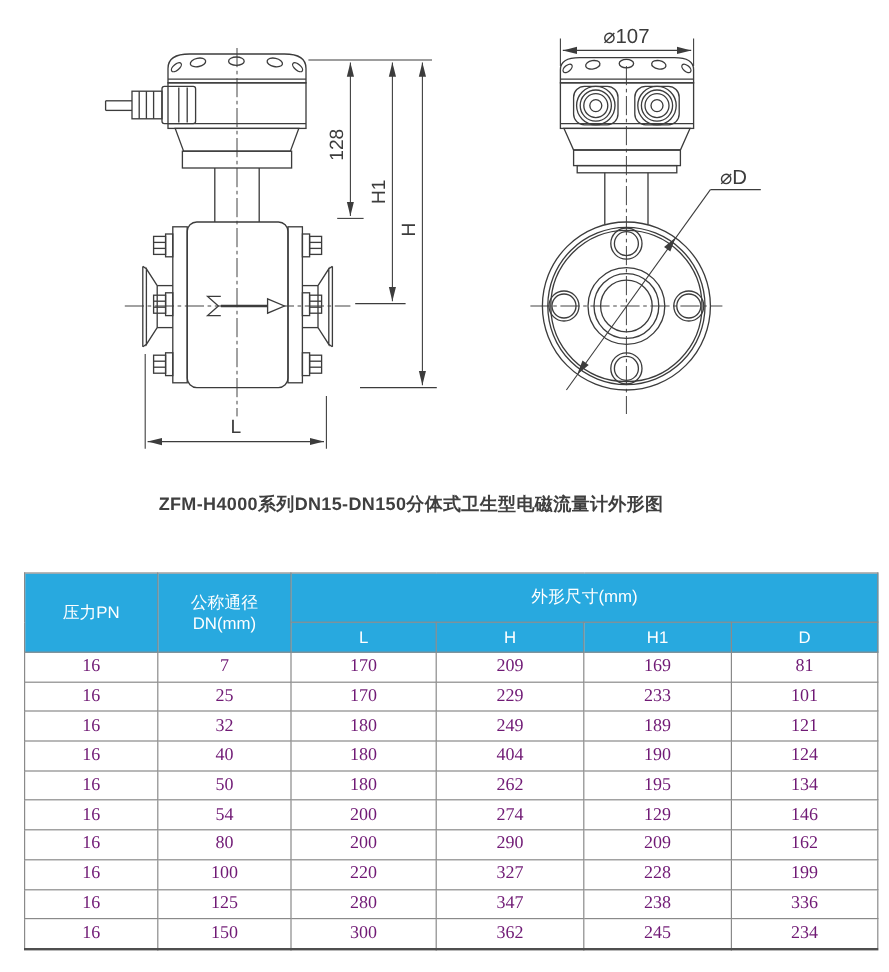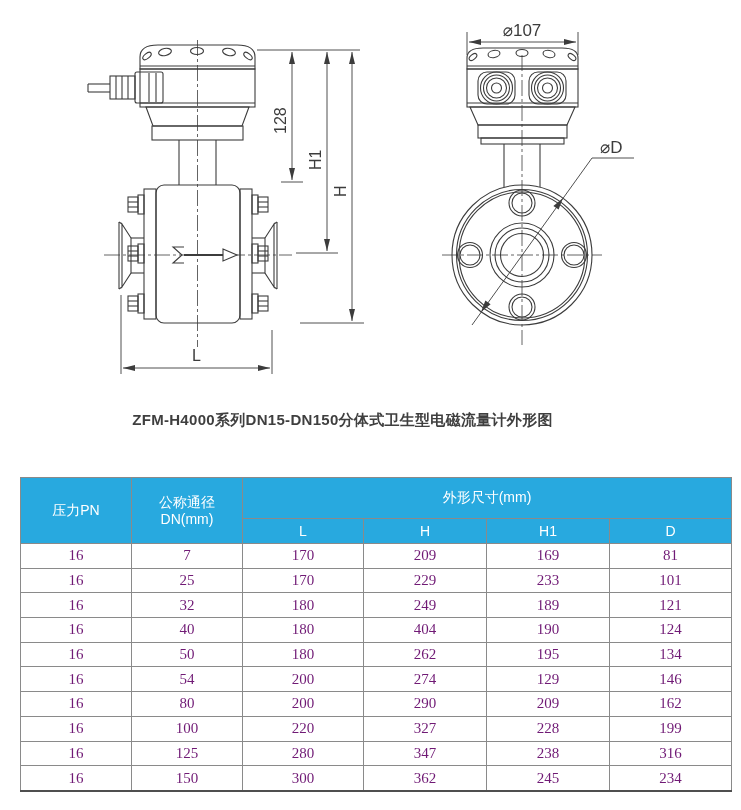--- a/index.html
+++ b/index.html
@@ -298,21 +298,21 @@
           <td>327</td>
           <td>228</td>
           <td>199</td>
         </tr>
         <tr>
           <td>16</td>
           <td>125</td>
           <td>280</td>
           <td>347</td>
           <td>238</td>
-          <td>316</td>
+          <td>336</td>
         </tr>
         <tr>
           <td>16</td>
           <td>150</td>
           <td>300</td>
           <td>362</td>
           <td>245</td>
           <td>234</td>
         </tr>
       </tbody>

